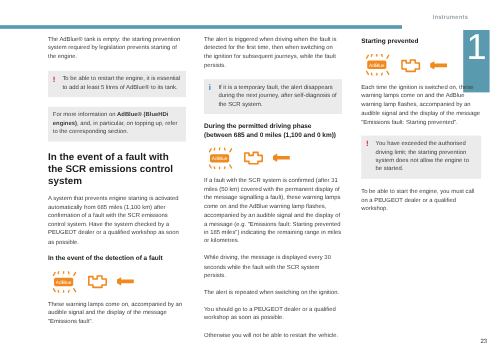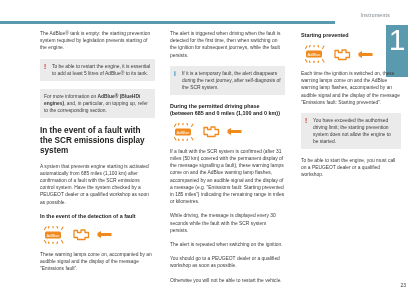--- a/index.html
+++ b/index.html
@@ -103,21 +103,21 @@
 
     <div class="callout danger">
       <span class="mark">!</span>
       <span>To be able to restart the engine, it is essential to add at least 5 litres of AdBlue® to its tank.</span>
     </div>
 
     <div class="callout note">
       <span>For more information on </span><span class="bold">AdBlue®</span><span> </span><span class="bold">(BlueHDi engines)</span><span>, and, in particular, on topping up, refer to the corresponding section.</span>
     </div>
 
-    <h2 class="heading">In the event of a fault with the SCR emissions display system</h2>
+    <h2 class="heading">In the event of a fault with the SCR emissions control system</h2>
 
     <p class="body">A system that prevents engine starting is activated automatically from 685 miles (1,100 km) after confirmation of a fault with the SCR emissions control system. Have the system checked by a PEUGEOT dealer or a qualified workshop as soon as possible.</p>
 
     <h3 class="subheading">In the event of the detection of a fault</h3>
 
     <div class="icon-row">
       <span class="adblue-icon-wrap">
         <svg class="flash" viewBox="0 0 52 36" xmlns="http://www.w3.org/2000/svg">
           <g stroke="#f08a1e" stroke-width="2.2" stroke-linecap="round">
             <line x1="9" y1="7" x2="12" y2="2"></line>

